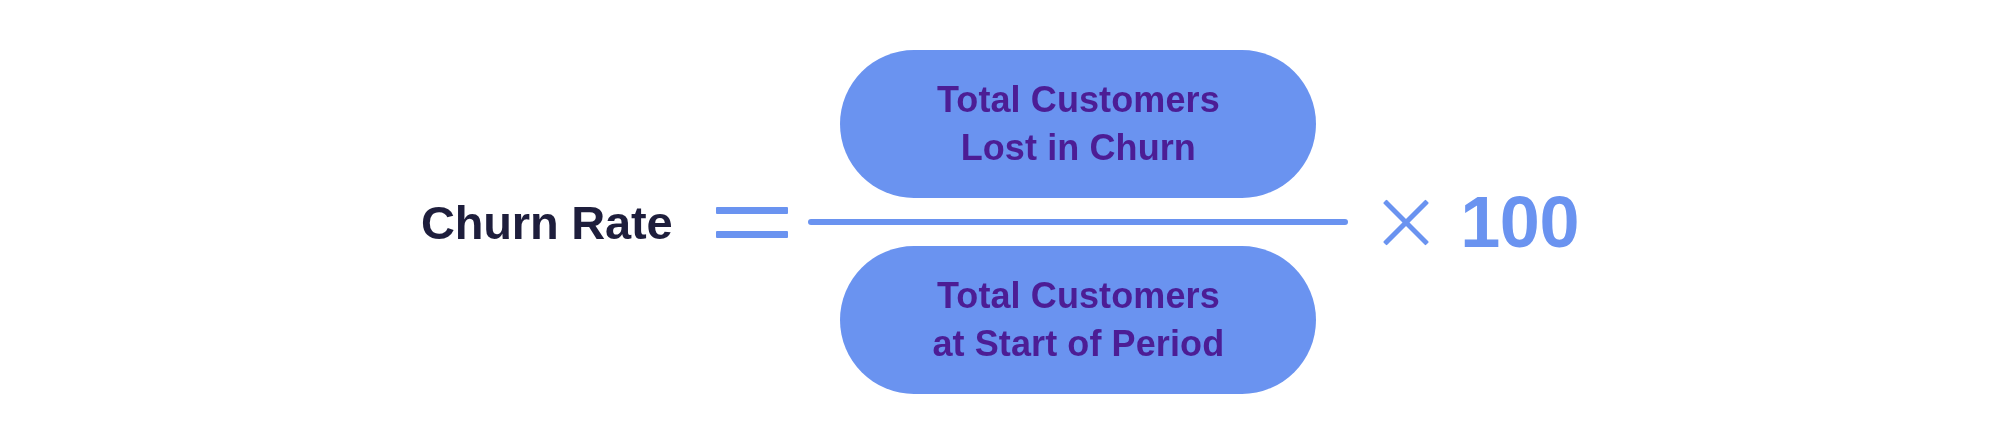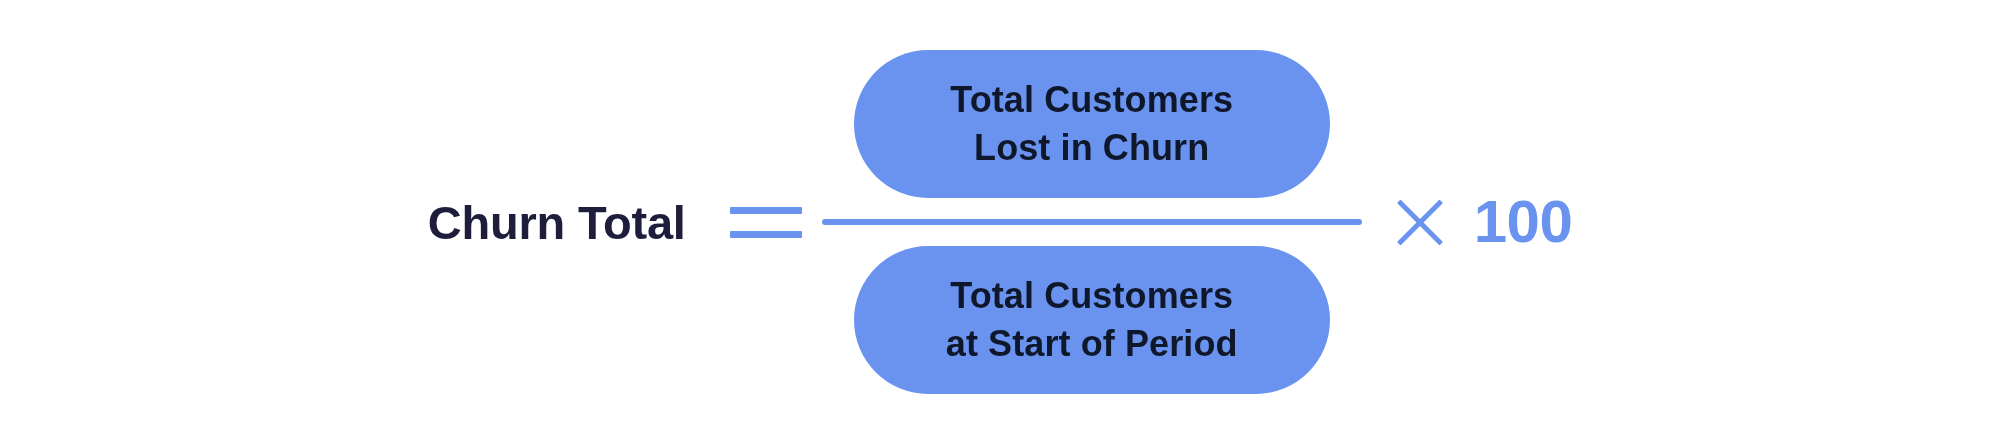--- a/index.html
+++ b/index.html
@@ -79,21 +79,21 @@
     background: #6a93f0;
     border-radius: 74px;
     display: flex;
     flex-direction: column;
     align-items: center;
     justify-content: center;
     box-sizing: border-box;
   }
 
   .pill .pill-line {
-    color: #0f172a;
+    color: #4c1d95;
     font-size: 36px;
     font-weight: 700;
     line-height: 1.32;
     text-align: center;
     white-space: nowrap;
     letter-spacing: 0.1px;
   }
 
   .fraction-bar {
     width: 540px;
@@ -121,37 +121,37 @@
     background: #6a93f0;
     border-radius: 1px;
     margin-left: -30px;
     margin-top: -2.5px;
   }
   .multiply-sign i.a { transform: rotate(45deg); }
   .multiply-sign i.b { transform: rotate(-45deg); }
 
   
   .multiplier {
-    font-size: 60px;
+    font-size: 72px;
     font-weight: 700;
     color: #6a93f0;
     line-height: 1;
     letter-spacing: -0.5px;
     white-space: nowrap;
     flex: 0 0 auto;
   }
 </style>
 </head>
 <body>
 
 <div id="canvas">
 
   <div class="formula">
 
-    <div class="lhs-term">Churn Total</div>
+    <div class="lhs-term">Churn Rate</div>
 
     <div class="equals-sign">
       <span class="bar top"></span>
       <span class="bar bottom"></span>
     </div>
 
     <div class="fraction">
 
       <div class="pill">
         <div class="pill-line">Total Customers</div>

